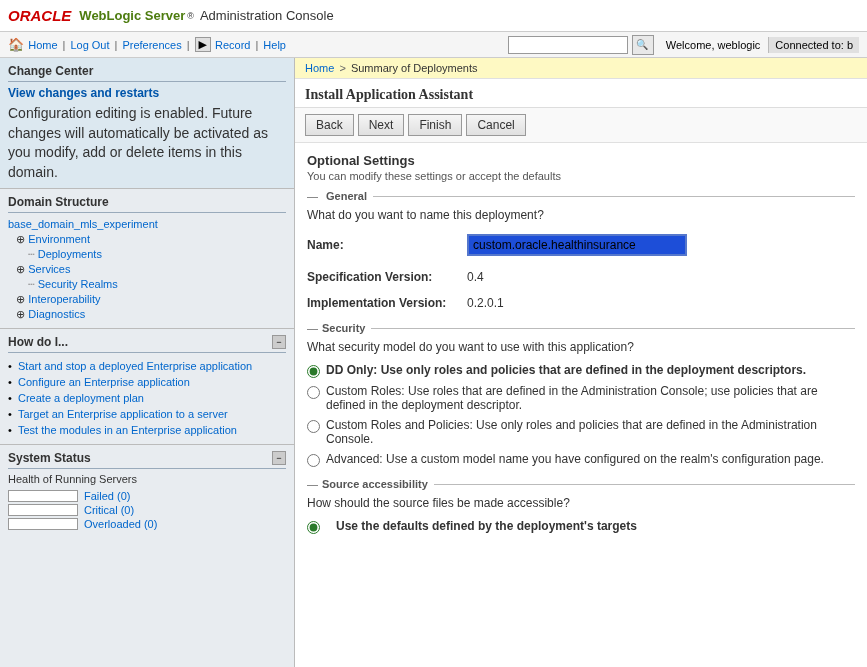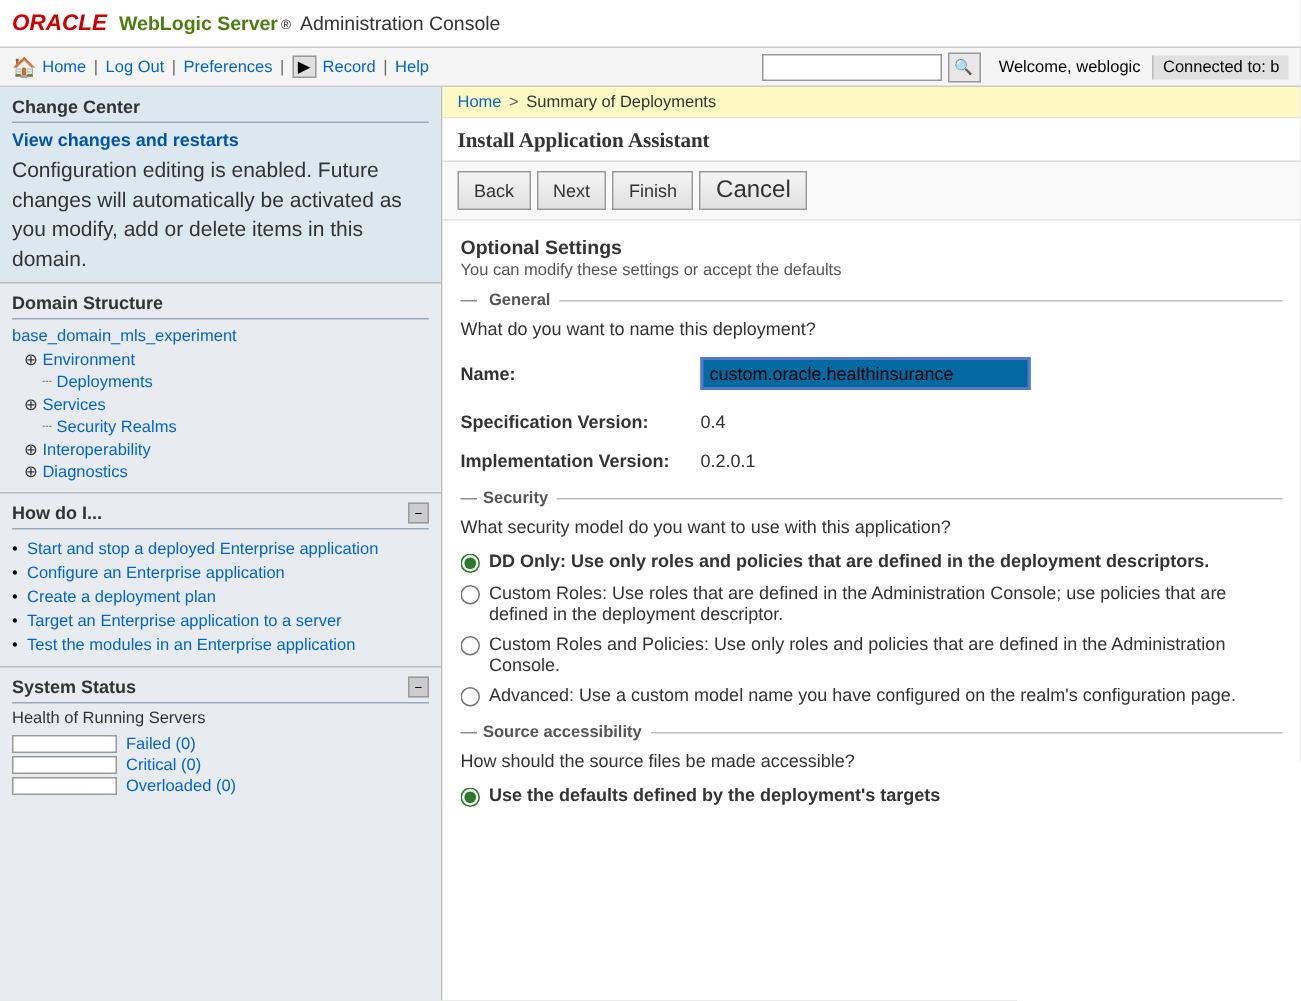--- a/index.html
+++ b/index.html
@@ -114,39 +114,39 @@
     </div>
 
     <div style="padding:8px 10px 4px 10px; border-bottom:1px solid #ddd; background:#fff;">
       <h2 style="font-size:14px; color:#333; font-weight:bold;font-family:Liberation Serif, serif;">Install Application Assistant</h2>
     </div>
 
     <div style="padding:6px 10px; border-bottom:1px solid #e0e0e0; background:#f9f9f9; display:flex; gap:4px;">
       <button style="padding:3px 10px; font-size:12px; border:1px solid #999; background:linear-gradient(to bottom,#f5f5f5,#e0e0e0); cursor:pointer; color:#333;">Back</button>
       <button style="padding:3px 10px; font-size:12px; border:1px solid #999; background:linear-gradient(to bottom,#f5f5f5,#e0e0e0); cursor:pointer; color:#333;">Next</button>
       <button style="padding:3px 10px; font-size:12px; border:1px solid #999; background:linear-gradient(to bottom,#f5f5f5,#e0e0e0); cursor:pointer; color:#333;">Finish</button>
-      <button style="padding:3px 10px; font-size:16px; border:1px solid #999; background:linear-gradient(to bottom,#f5f5f5,#e0e0e0); cursor:pointer; color:#333;">Cancel</button>
+      <button style="padding:3px 10px; font-size:12px; border:1px solid #999; background:linear-gradient(to bottom,#f5f5f5,#e0e0e0); cursor:pointer; color:#333;">Cancel</button>
     </div>
 
     <div style="padding:10px 12px;">
 
       <div style="font-size:13px; font-weight:bold; color:#333; margin-bottom:2px;">Optional Settings</div>
       <div style="font-size:11px; color:#555; margin-bottom:6px;">You can modify these settings or accept the defaults</div>
 
       <div style="display:flex; align-items:center; margin:8px 0 6px 0;">
         <span style="font-size:11px; color:#666; margin-right:8px; font-style:normal;">— </span>
         <span style="font-size:11px; font-weight:bold; color:#555;">General</span>
         <div style="flex:1; height:1px; background:#bbb; margin-left:6px;"></div>
       </div>
 
       <div style="font-size:12px; color:#333; margin-bottom:8px;">What do you want to name this deployment?</div>
 
       <div style="display:flex; align-items:center; padding:4px 0; margin-bottom:6px;">
         <span style="width:160px; font-size:12px; font-weight:bold; color:#333; flex-shrink:0;">Name:</span>
-        <input type="text" style="width: 220px; height: 22px; border: 2px solid rgb(85, 119, 204); padding: 2px 4px; font-size: 12px; background: #0369a1; color: rgb(0, 0, 0);" value="custom.oracle.healthinsurance">
+        <input type="text" style="width: 220px; height: 22px; border: 2px solid rgb(85, 119, 204); padding: 2px 4px; font-size: 12px; background: #1d4ed8; color: rgb(0, 0, 0);" value="custom.oracle.healthinsurance">
       </div>
 
       <div style="display:flex; align-items:center; padding:4px 0; margin-bottom:4px;">
         <span style="width:160px; font-size:12px; font-weight:bold; color:#333; flex-shrink:0;">Specification Version:</span>
         <span style="font-size:12px; color:#333;">0.4</span>
       </div>
 
       <div style="display:flex; align-items:center; padding:4px 0; margin-bottom:4px;">
         <span style="width:160px; font-size:12px; font-weight:bold; color:#333; flex-shrink:0;">Implementation Version:</span>
         <span style="font-size:12px; color:#333;">0.2.0.1</span>
@@ -178,21 +178,21 @@
       </div>
 
       <div style="display:flex; align-items:center; margin:8px 0 6px 0;">
         <span style="font-size:11px; color:#666; margin-right:4px;">— </span>
         <span style="font-size:11px; font-weight:bold; color:#555;">Source accessibility</span>
         <div style="flex:1; height:1px; background:#bbb; margin-left:6px;"></div>
       </div>
 
       <div style="font-size:12px; color:#333; margin-bottom:6px;">How should the source files be made accessible?</div>
 
-      <div style="display:flex; align-items:flex-start; gap:6px; padding:3px 0; font-size:12px; color:#333;">
+      <div style="display:flex; align-items:flex-start; gap:16px; padding:3px 0; font-size:12px; color:#333;">
         <input type="radio" name="source" checked="" style="margin-top: 2px; flex-shrink: 0; accent-color: rgb(42, 122, 42);">
         <span style="font-weight:bold;">Use the defaults defined by the deployment's targets</span>
       </div>
 
     </div>
 
   </div>
 
 </div>
 

